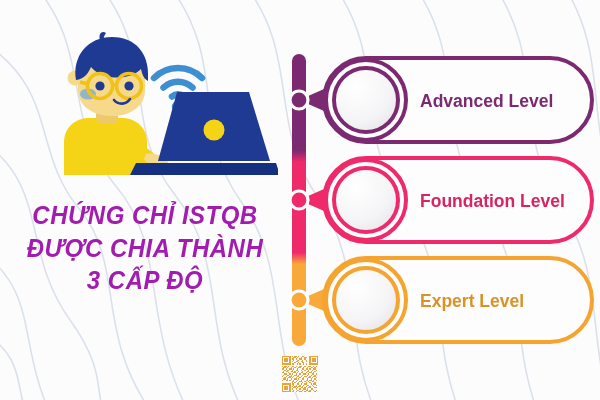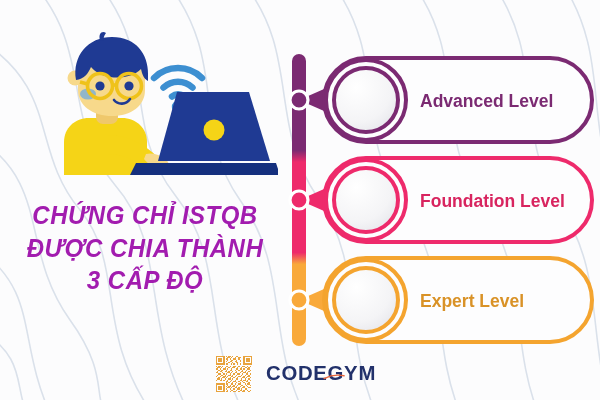--- a/index.html
+++ b/index.html
@@ -363,21 +363,15 @@
         <rect x="27" y="27" width="1" height="1"></rect>
         <rect x="8" y="28" width="2" height="1"></rect>
           <rect x="11" y="28" width="1" height="1"></rect>
         <rect x="14" y="28" width="2" height="1"></rect>
           <rect x="18" y="28" width="1" height="1"></rect>
         <rect x="21" y="28" width="2" height="1"></rect>
           <rect x="26" y="28" width="1" height="1"></rect>
       </g>
     </svg>
 
-    <div id="logo-wrap">
-      <svg id="logo-svg" viewBox="0 0 260 52" width="118" height="24">
-        <text x="0" y="40" fill="#22316B" font-family="Liberation Sans, sans-serif" font-size="44" font-weight="bold" letter-spacing="1.5" transform="scale(1.02,1)">CODEGYM</text>
-        <path d="M128,36 C142,29 158,27 172,30" fill="none" stroke="#E8633A" stroke-width="3.2" stroke-linecap="round"></path>
-      </svg>
-    </div>
   </div>
 
 </div>
 
 </body></html>

